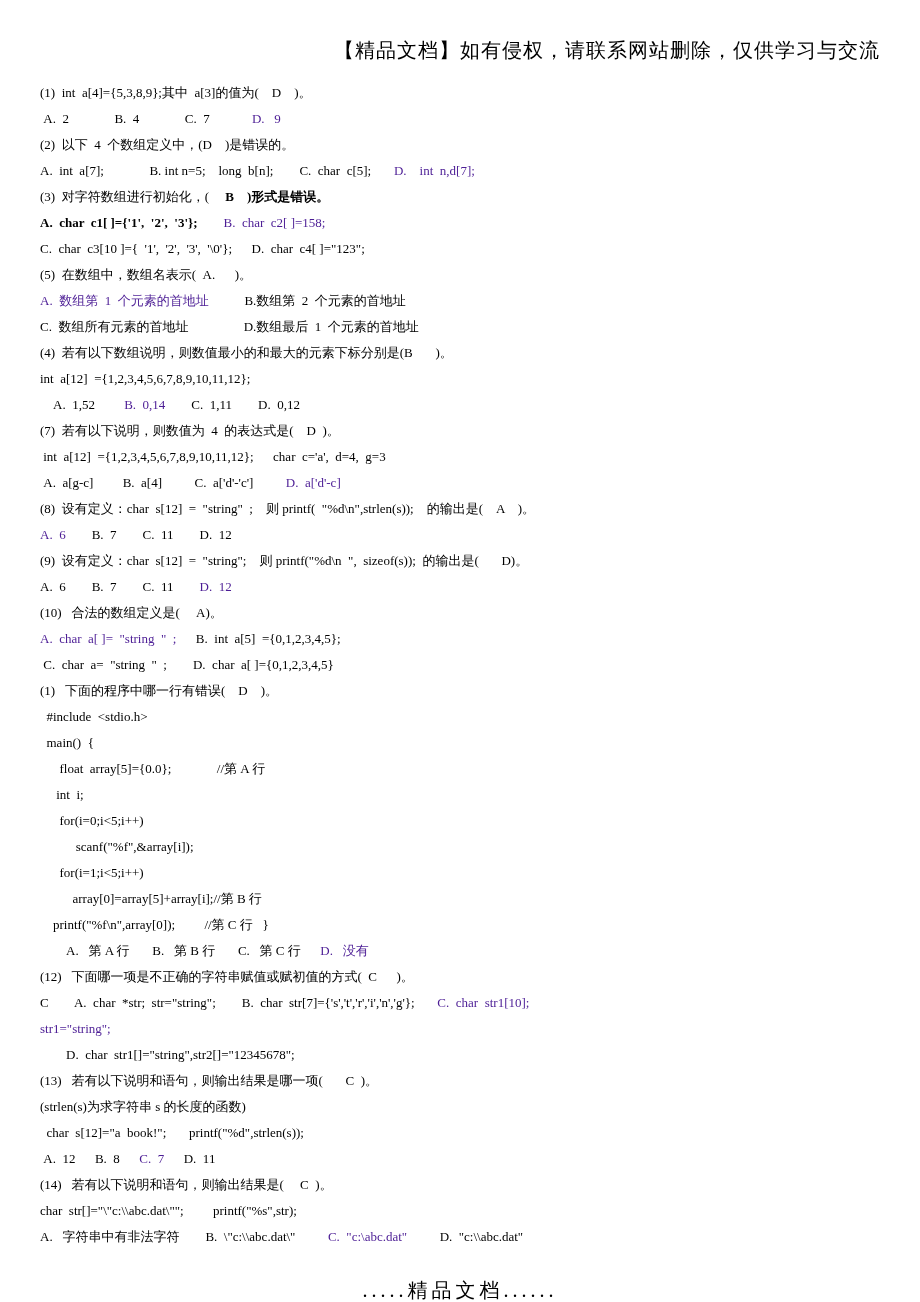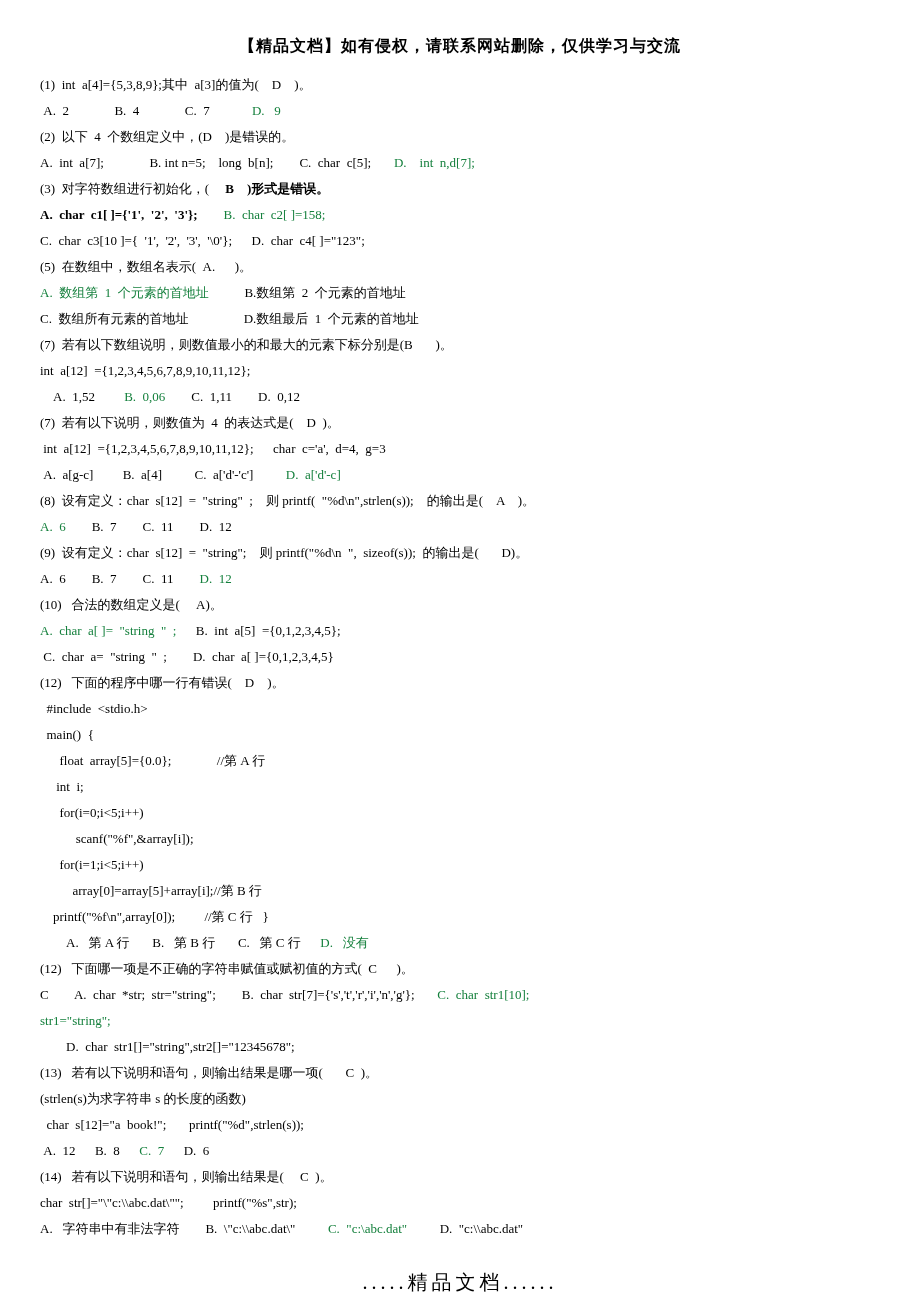--- a/index.html
+++ b/index.html
@@ -7,33 +7,33 @@
     font-size: 13px;
     line-height: 2;
     color: #000;
     background: #fff;
     margin: 0;
     padding: 30px 40px;
     width: 920px;
     box-sizing: border-box;
   }
   .header {
-    text-align: center;
-    font-size: 16px;
-    font-weight: bold;
+    text-align: right;
+    font-size: 20px;
+    font-weight: normal;
     margin-bottom: 10px;
     letter-spacing: 1px;
   }
   .footer {
     text-align: center;
     font-size: 20px;
     margin-top: 20px;
     letter-spacing: 4px;
   }
-  .red { color: #15803d; font-family: Liberation Serif, serif; }
+  .red { color: #4c1d95; font-family: Liberation Serif, serif; }
   .bold { font-weight: bold; }
   .line { white-space: pre-wrap; }
 </style>
 </head>
 <body>
 
 <div class="header">【精品文档】如有侵权，请联系网站删除，仅供学习与交流</div>
 
 <div class="line">(1)  int  a[4]={5,3,8,9};其中  a[3]的值为(    D    )。</div>
 <div class="line"><span> A.  2</span>              <span>B.  4</span>              <span>C.  7</span>             <span class="red">D.   9</span></div>
@@ -42,57 +42,57 @@
 <div class="line"><span>A.  int  a[7];</span>              <span>B. int n=5;    long  b[n];</span>        <span>C.  char  c[5];</span>       <span class="red">D.    int  n,d[7];</span></div>
 
 <div class="line"><span>(3)  对字符数组进行初始化，(</span>     <span class="bold">B</span>    <span class="bold">)形式是错误。</span></div>
 <div class="line"><span class="bold">A.  char  c1[ ]={'1',  '2',  '3'};</span>        <span class="red">B.  char  c2[ ]=158;</span></div>
 <div class="line"><span>C.  char  c3[10 ]={  '1',  '2',  '3',  '\0'};</span>      <span>D.  char  c4[ ]="123";</span></div>
 
 <div class="line">(5)  在数组中，数组名表示(  A.      )。</div>
 <div class="line"><span class="red">A.  数组第  1  个元素的首地址</span>           <span>B.数组第  2  个元素的首地址</span></div>
 <div class="line"><span>C.  数组所有元素的首地址</span>                 <span>D.数组最后  1  个元素的首地址</span></div>
 
-<div class="line">(7)  若有以下数组说明，则数值最小的和最大的元素下标分别是(B       )。</div>
+<div class="line">(4)  若有以下数组说明，则数值最小的和最大的元素下标分别是(B       )。</div>
 <div class="line">int  a[12]  ={1,2,3,4,5,6,7,8,9,10,11,12};</div>
-<div class="line">    <span>A.  1,52</span>         <span class="red">B.  0,06</span>        <span>C.  1,11</span>        <span>D.  0,12</span></div>
+<div class="line">    <span>A.  1,52</span>         <span class="red">B.  0,14</span>        <span>C.  1,11</span>        <span>D.  0,12</span></div>
 
 <div class="line">(7)  若有以下说明，则数值为  4  的表达式是(    D  )。</div>
 <div class="line"> int  a[12]  ={1,2,3,4,5,6,7,8,9,10,11,12};      char  c='a',  d=4,  g=3</div>
 <div class="line"><span> A.  a[g-c]</span>         <span>B.  a[4]</span>          <span>C.  a['d'-'c']</span>          <span class="red">D.  a['d'-c]</span></div>
 
 <div class="line">(8)  设有定义：char  s[12]  =  "string"  ;    则 printf(  "%d\n",strlen(s));    的输出是(    A    )。</div>
 <div class="line"><span class="red">A.  6</span>        <span>B.  7</span>        <span>C.  11</span>        <span>D.  12</span></div>
 
 <div class="line">(9)  设有定义：char  s[12]  =  "string";    则 printf("%d\n  ",  sizeof(s));  的输出是(       D)。</div>
 <div class="line"><span>A.  6</span>        <span>B.  7</span>        <span>C.  11</span>        <span class="red">D.  12</span></div>
 
 <div class="line">(10)   合法的数组定义是(     A)。</div>
 <div class="line"><span class="red">A.  char  a[ ]=  "string  "  ;</span>      <span>B.  int  a[5]  ={0,1,2,3,4,5};</span></div>
 <div class="line"><span> C.  char  a=  "string  "  ;</span>        <span>D.  char  a[ ]={0,1,2,3,4,5}</span></div>
 
-<div class="line">(12)   下面的程序中哪一行有错误(    D    )。</div>
+<div class="line">(1)   下面的程序中哪一行有错误(    D    )。</div>
 <div class="line">  #include  &lt;stdio.h&gt;</div>
 <div class="line">  main()  {</div>
 <div class="line">      float  array[5]={0.0};              //第 A 行</div>
 <div class="line">     int  i;</div>
 <div class="line">      for(i=0;i&lt;5;i++)</div>
 <div class="line">           scanf("%f",&amp;array[i]);</div>
 <div class="line">      for(i=1;i&lt;5;i++)</div>
 <div class="line">          array[0]=array[5]+array[i];//第 B 行</div>
 <div class="line">    printf("%f\n",array[0]);         //第 C 行   }</div>
 <div class="line">        <span>A.   第 A 行</span>       <span>B.   第 B 行</span>       <span>C.   第 C 行</span>      <span class="red">D.   没有</span></div>
 
 <div class="line">(12)   下面哪一项是不正确的字符串赋值或赋初值的方式(  C      )。</div>
 <div class="line"><span>C</span>        <span>A.  char  *str;  str="string";</span>        <span>B.  char  str[7]={'s','t','r','i','n','g'};</span>       <span class="red">C.  char  str1[10];</span></div>
 <div class="line red">str1="string";</div>
 <div class="line">        D.  char  str1[]="string",str2[]="12345678";</div>
 
 <div class="line">(13)   若有以下说明和语句，则输出结果是哪一项(       C  )。</div>
 <div class="line">(strlen(s)为求字符串 s 的长度的函数)</div>
 <div class="line">  char  s[12]="a  book!";       printf("%d",strlen(s));</div>
-<div class="line"><span> A.  12</span>      <span>B.  8</span>      <span class="red">C.  7</span>      <span>D.  6</span></div>
+<div class="line"><span> A.  12</span>      <span>B.  8</span>      <span class="red">C.  7</span>      <span>D.  11</span></div>
 
 <div class="line">(14)   若有以下说明和语句，则输出结果是(     C  )。</div>
 <div class="line">char  str[]="\"c:\\abc.dat\"";         printf("%s",str);</div>
 <div class="line"><span>A.   字符串中有非法字符</span>        <span>B.  \"c:\\abc.dat\"</span>          <span class="red">C.  "c:\abc.dat"</span>          <span>D.  "c:\\abc.dat"</span></div>
 
 <div class="footer">.....精品文档......</div>
 
 </body></html>

